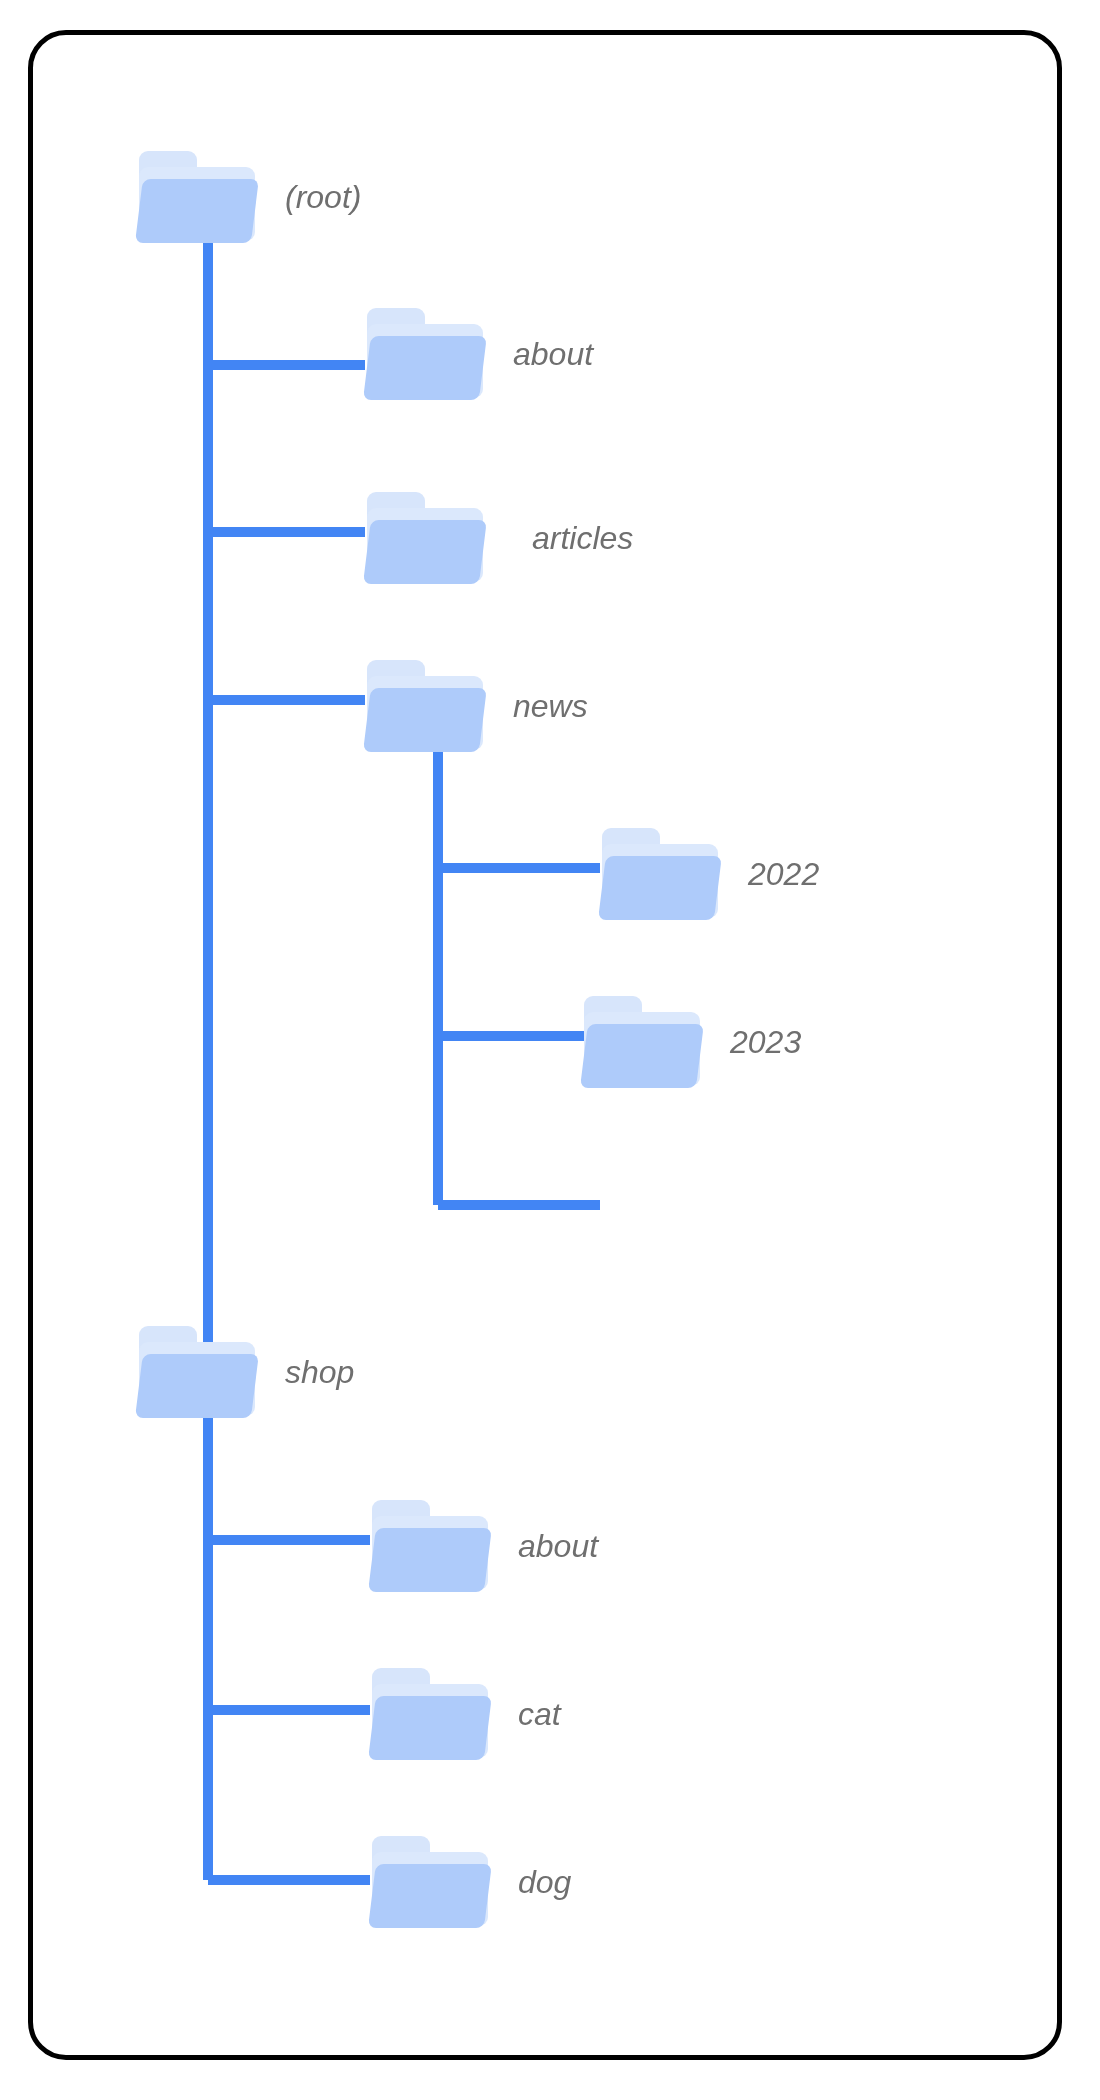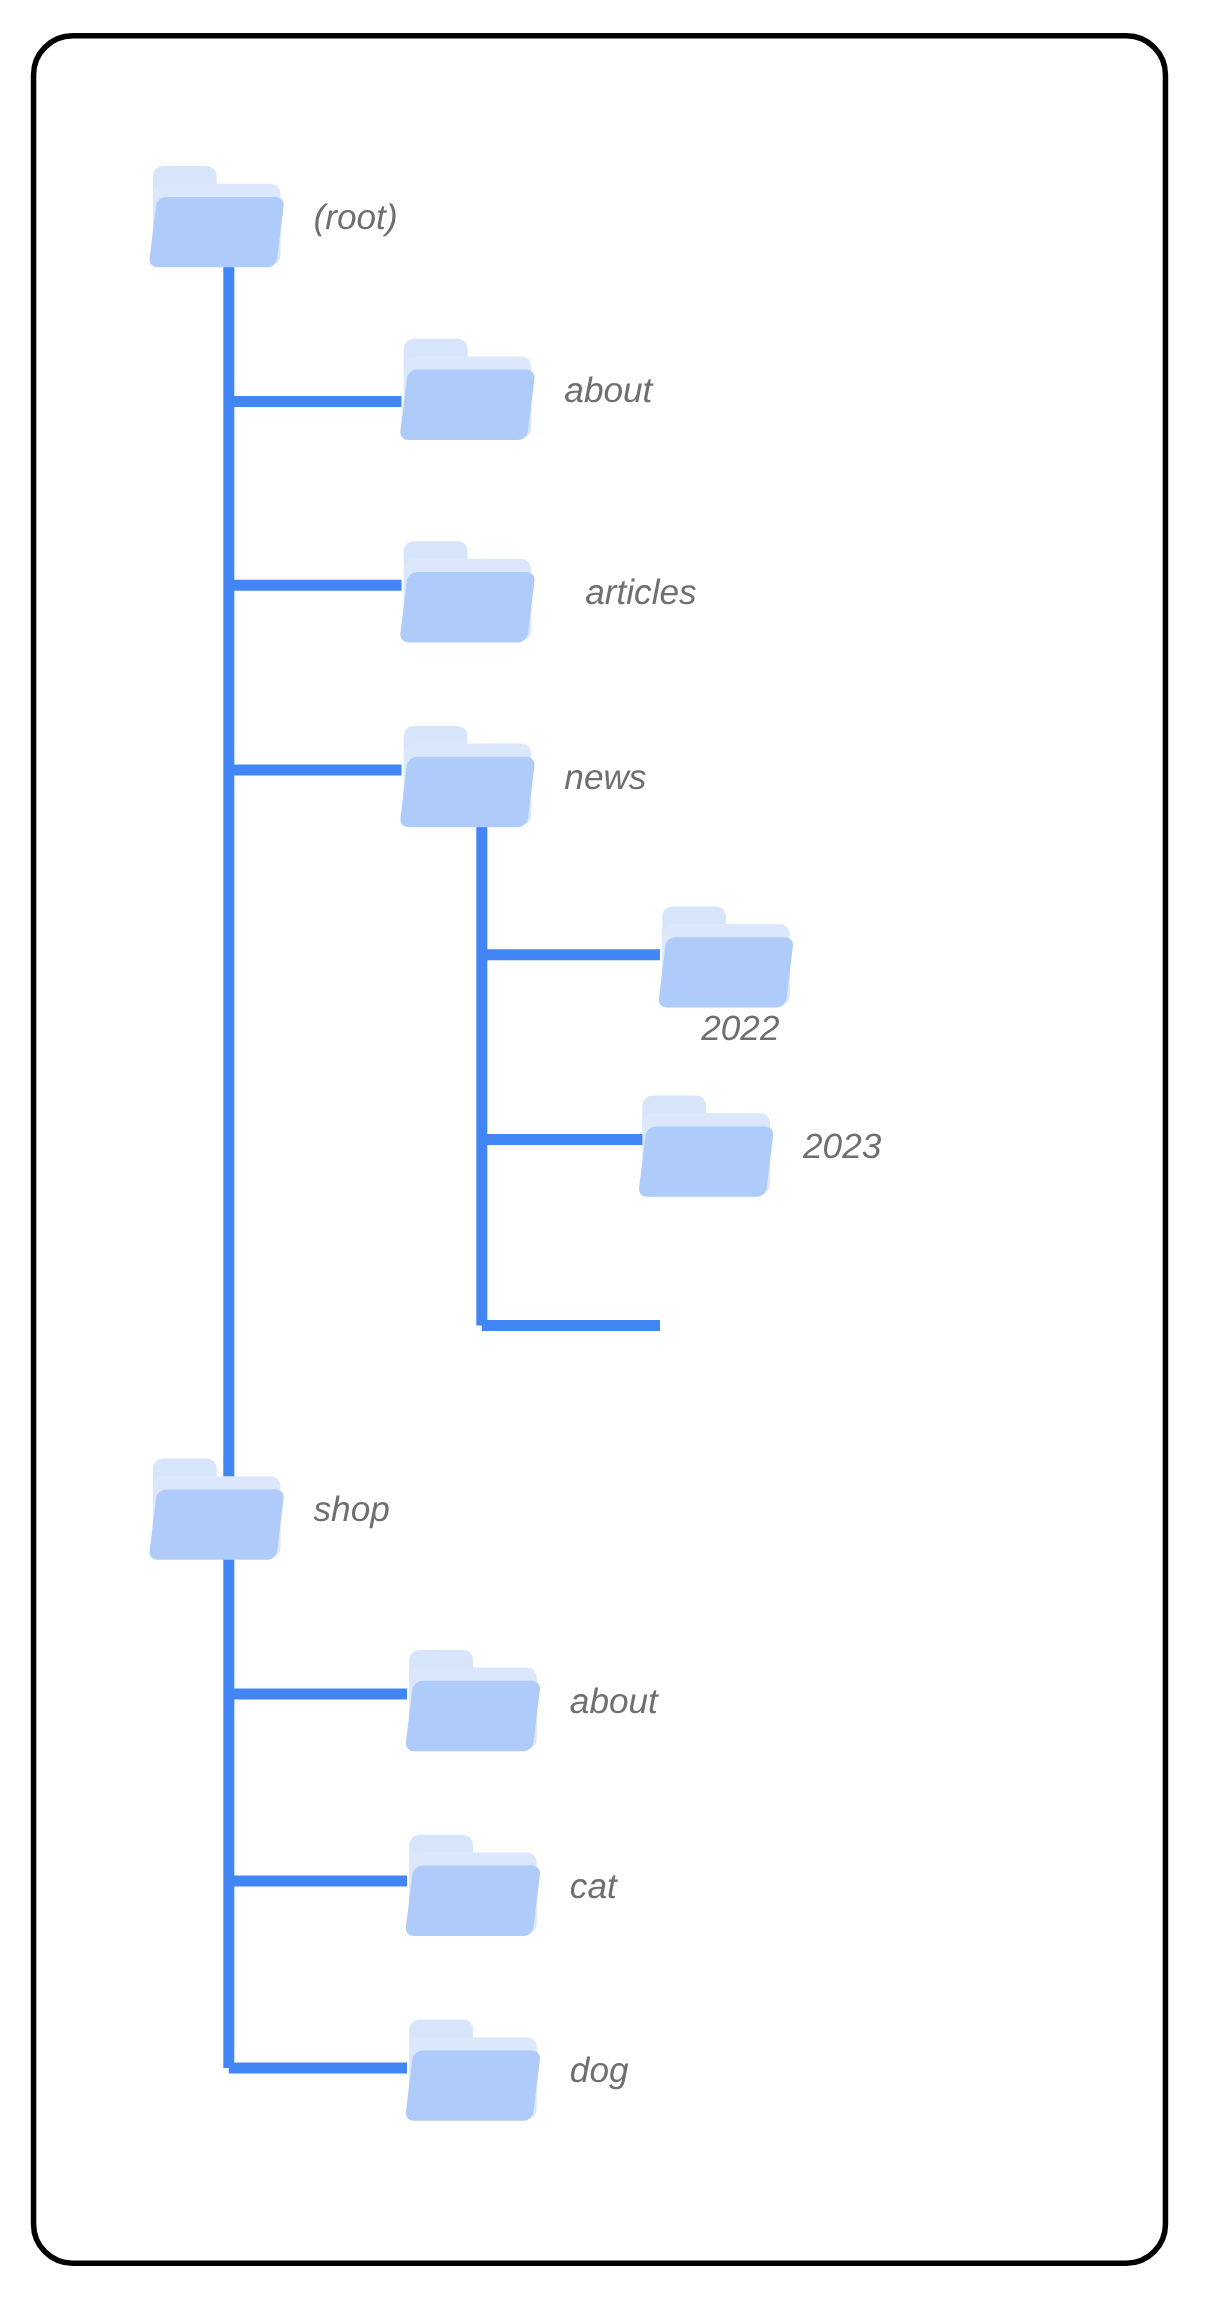--- a/index.html
+++ b/index.html
@@ -161,21 +161,21 @@
 
   <div class="node" style="left:363px; top:654px;justify-content:center;">
     <span class="folder">
       <span class="tab"></span>
         <span class="back"></span>
         <span class="front"></span>
     </span>
     <span class="label">news</span>
   </div>
 
-  <div class="node" style="left:598px; top:822px;flex-direction:column;">
+  <div class="node" style="left:598px; top:822px;">
     <span class="folder">
       <span class="tab"></span>
         <span class="back"></span>
         <span class="front"></span>
     </span>
     <span class="label">2022</span>
   </div>
 
   <div class="node" style="left:580px; top:990px;text-align:center;">
     <span class="folder">

